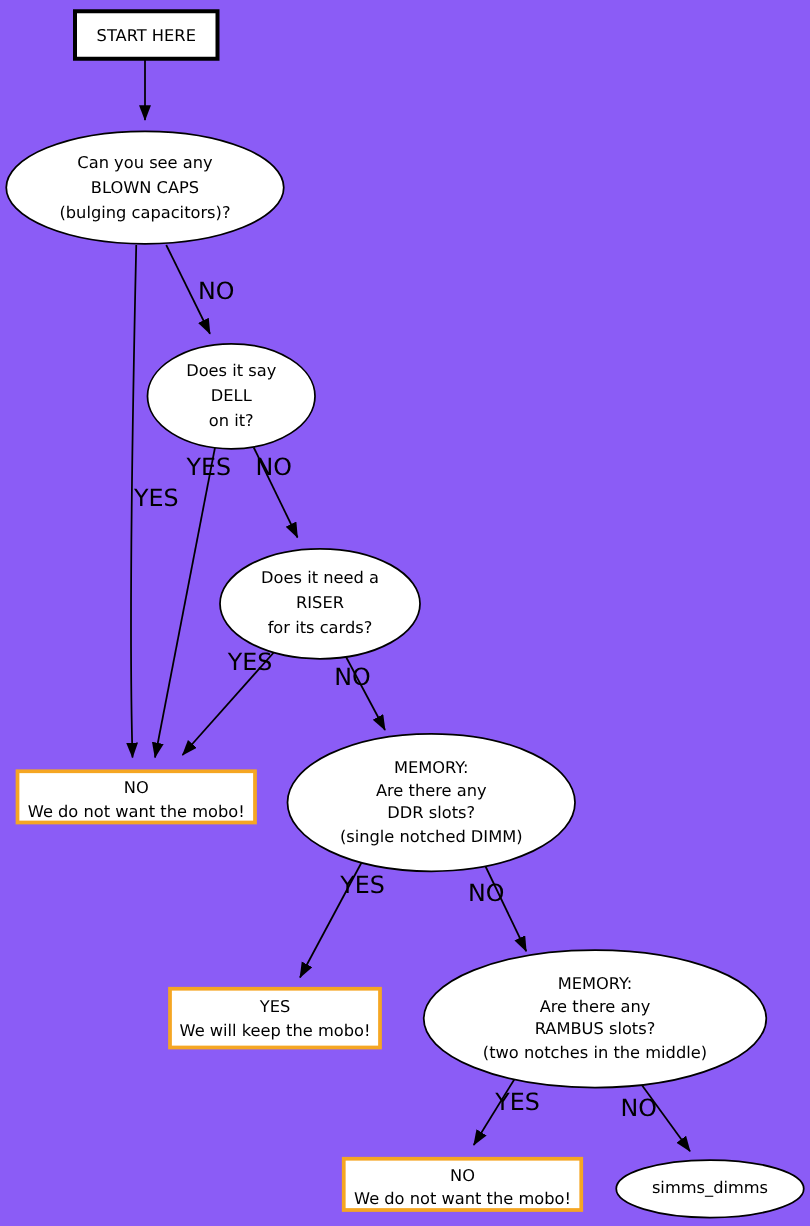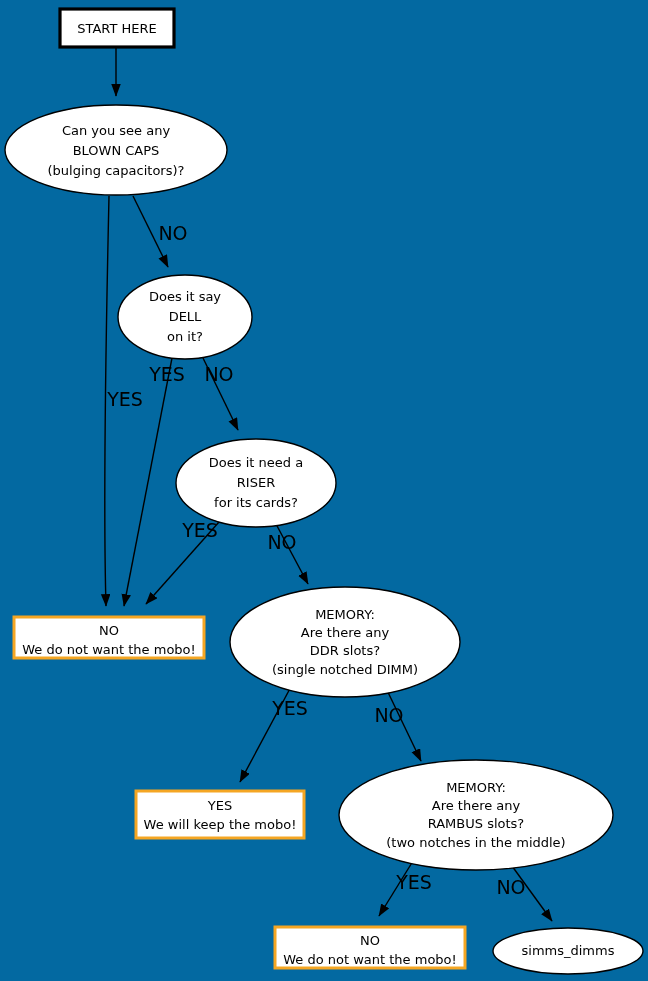--- a/index.html
+++ b/index.html
@@ -10,21 +10,21 @@
   body {
     width: 648px;
     height: 981px;
     font-family: "DejaVu Sans", sans-serif;
     overflow: hidden;
   }
   #flowchart-root {
     position: relative;
     width: 648px;
     height: 981px;
-    background: #0369a1;
+    background: #8b5cf6;
   }
   svg.chart-canvas {
     position: absolute;
     left: 0;
     top: 0;
     width: 648px;
     height: 981px;
   }
   .node-shape-ellipse {
     fill: #ffffff;

